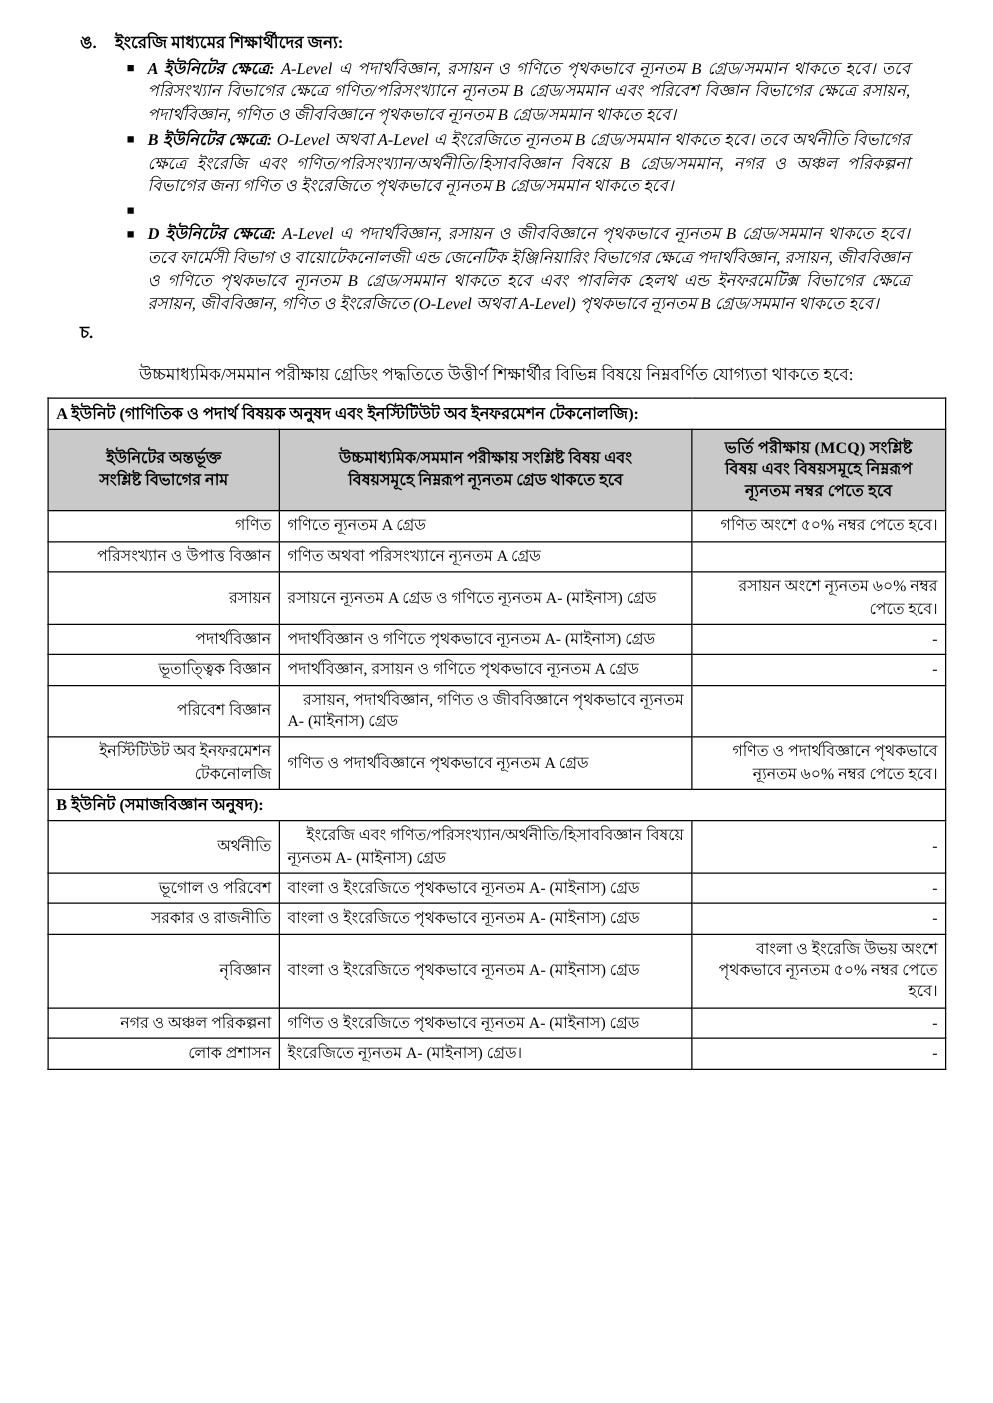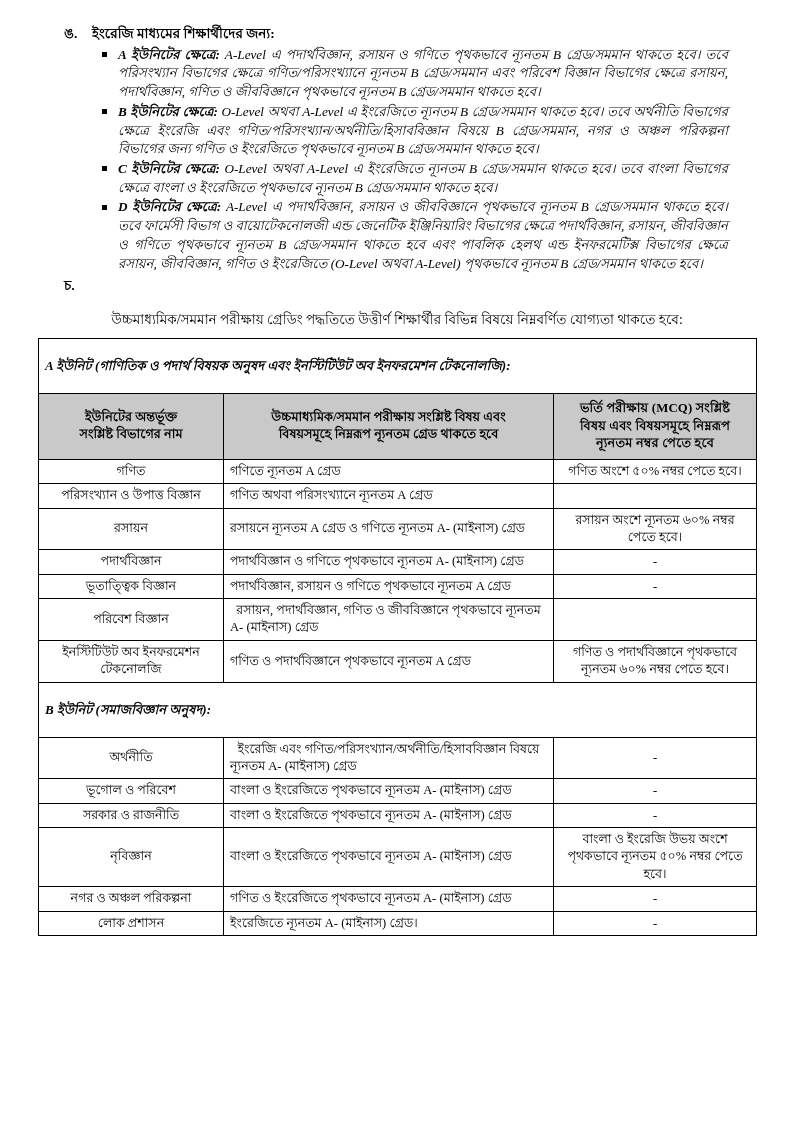--- a/index.html
+++ b/index.html
@@ -107,30 +107,29 @@
     border-collapse: collapse;
     table-layout: fixed;
     border: 1.2px solid #000;
   }
   table.elig td, table.elig th {
     border: 1px solid #000;
     vertical-align: middle;
     padding: 3px 6px;
     font-size: 12.6px;
     line-height: 1.38;
-    text-align: center;
+    text-align: right;
     word-wrap: break-word;
   }
   tr.unit-banner td {
     font-size: 13px;
     font-weight: bold;
-    padding: 18px 6px;
+    padding: 3px 6px;
     text-align: left;
     vertical-align: middle;
-    font-style: italic;
   }
   tr.head-row th {
     background: #c9c9c9;
     text-align: center;
     font-weight: bold;
     font-size: 12.8px;
     line-height: 1.38;
     padding: 6px 6px;
     vertical-align: middle;
   }
@@ -162,21 +161,20 @@
         <div class="subtext"><b>A ইউনিটের ক্ষেত্রে:</b> <span>A-Level এ পদার্থবিজ্ঞান, রসায়ন ও গণিতে পৃথকভাবে ন্যূনতম B গ্রেড/সমমান থাকতে হবে। তবে পরিসংখ্যান বিভাগের ক্ষেত্রে গণিত/পরিসংখ্যানে ন্যূনতম B গ্রেড/সমমান এবং পরিবেশ বিজ্ঞান বিভাগের ক্ষেত্রে রসায়ন, পদার্থবিজ্ঞান, গণিত ও জীববিজ্ঞানে পৃথকভাবে ন্যূনতম B গ্রেড/সমমান থাকতে হবে।</span></div>
       </li>
 
       <li class="subitem">
         <div class="bullet"><span></span></div>
         <div class="subtext"><b>B ইউনিটের ক্ষেত্রে:</b> <span>O-Level অথবা A-Level এ ইংরেজিতে ন্যূনতম B গ্রেড/সমমান থাকতে হবে। তবে অর্থনীতি বিভাগের ক্ষেত্রে ইংরেজি এবং গণিত/পরিসংখ্যান/অর্থনীতি/হিসাববিজ্ঞান বিষয়ে B গ্রেড/সমমান, নগর ও অঞ্চল পরিকল্পনা বিভাগের জন্য গণিত ও ইংরেজিতে পৃথকভাবে ন্যূনতম B গ্রেড/সমমান থাকতে হবে।</span></div>
       </li>
 
       <li class="subitem">
         <div class="bullet"><span></span></div>
-        <div class="subtext"><b>C ইউনিটের ক্ষেত্রে:</b> <span>O-Level অথবা A-Level এ ইংরেজিতে ন্যূনতম B গ্রেড/সমমান থাকতে হবে। তবে বাংলা বিভাগের ক্ষেত্রে বাংলা ও ইংরেজিতে পৃথকভাবে ন্যূনতম B গ্রেড/সমমান থাকতে হবে।</span></div>
       </li>
 
       <li class="subitem">
         <div class="bullet"><span></span></div>
         <div class="subtext"><b>D ইউনিটের ক্ষেত্রে:</b> <span>A-Level এ পদার্থবিজ্ঞান, রসায়ন ও জীববিজ্ঞানে পৃথকভাবে ন্যূনতম B গ্রেড/সমমান থাকতে হবে। তবে ফার্মেসী বিভাগ ও বায়োটেকনোলজী এন্ড জেনেটিক ইঞ্জিনিয়ারিং বিভাগের ক্ষেত্রে পদার্থবিজ্ঞান, রসায়ন, জীববিজ্ঞান ও গণিতে পৃথকভাবে ন্যূনতম B গ্রেড/সমমান থাকতে হবে এবং পাবলিক হেলথ এন্ড ইনফরমেটিক্স বিভাগের ক্ষেত্রে রসায়ন, জীববিজ্ঞান, গণিত ও ইংরেজিতে (O-Level অথবা A-Level) পৃথকভাবে ন্যূনতম B গ্রেড/সমমান থাকতে হবে।</span></div>
       </li>
 
     </ul>
 
     <li class="outline-item last-outline">

